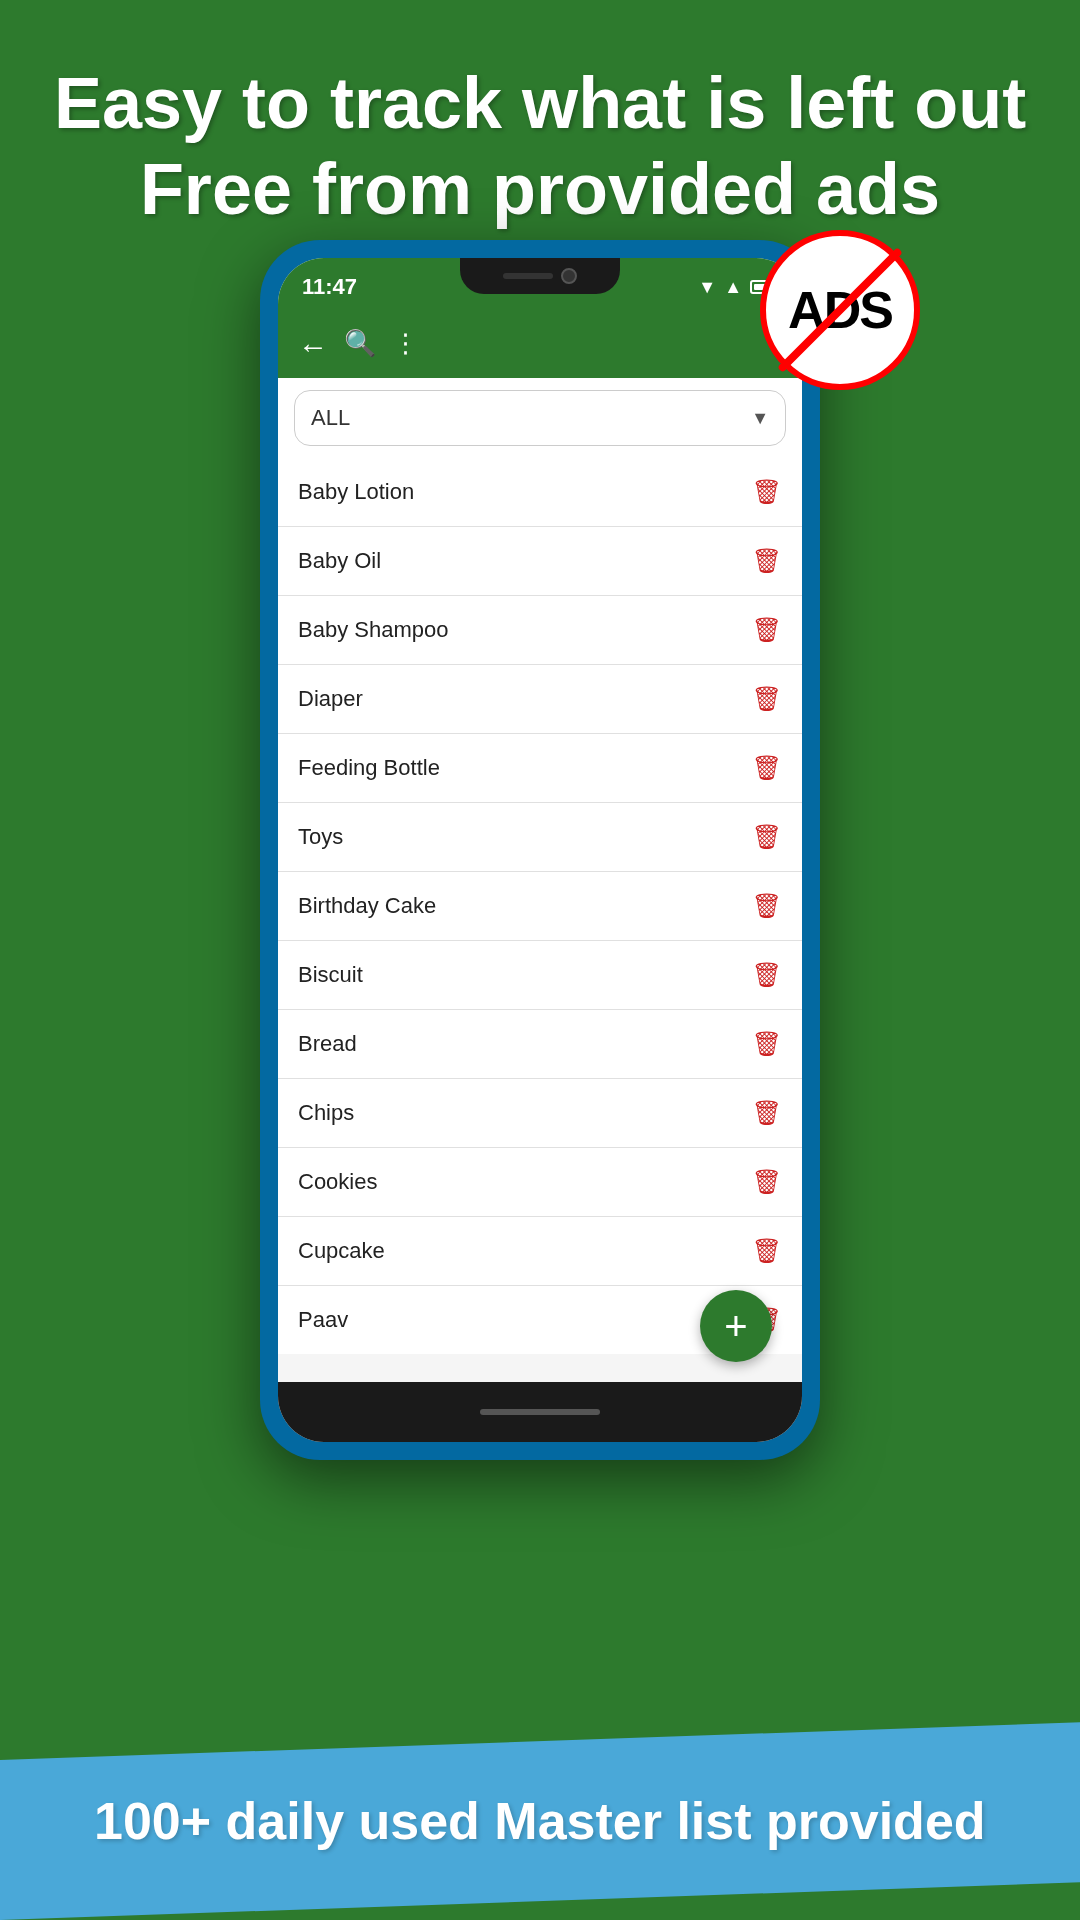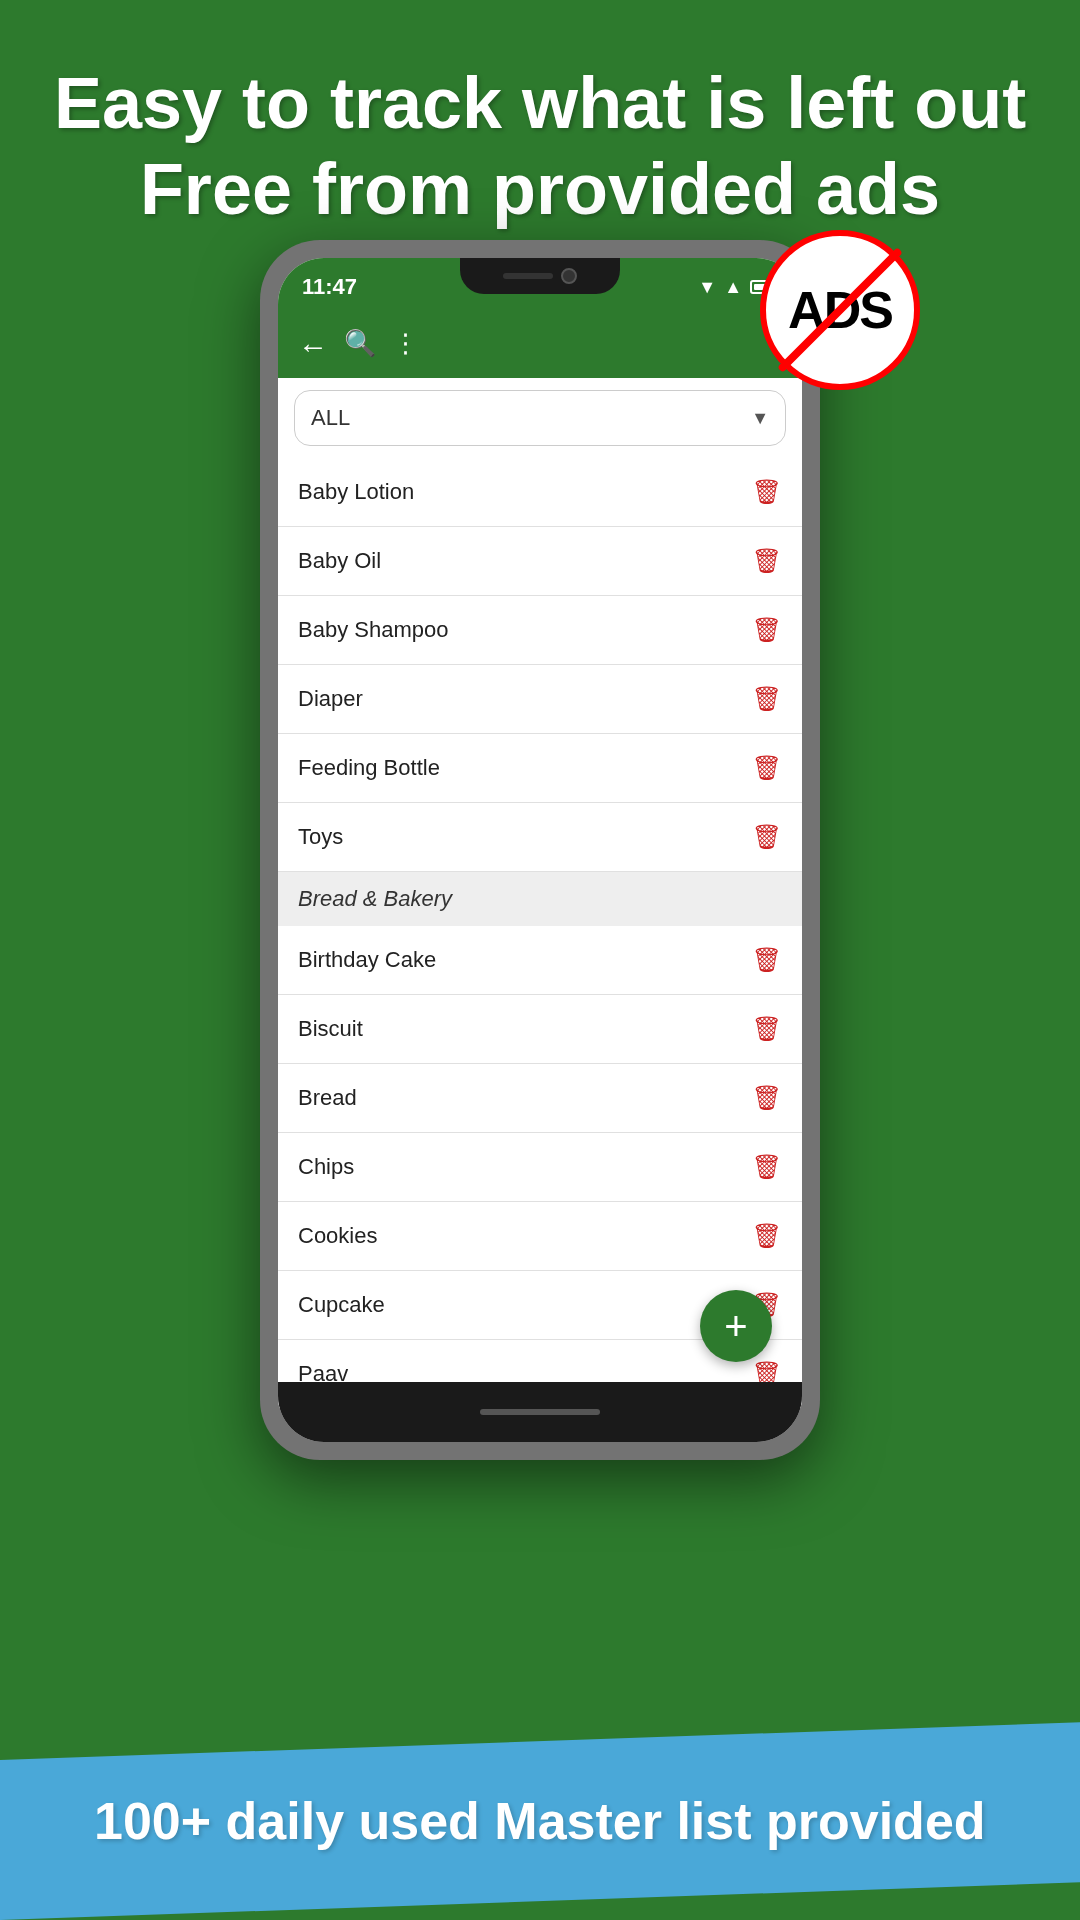--- a/index.html
+++ b/index.html
@@ -68,21 +68,21 @@
       top: 240px;
       left: 50%;
       transform: translateX(-50%);
       width: 560px;
       height: 1280px;
     }
 
     .phone-outer {
       width: 560px;
       height: 1220px;
-      background: #737373;
+      background: #0369a1;
       border-radius: 60px;
       position: relative;
       box-shadow: 0 20px 60px rgba(0,0,0,0.5);
       overflow: hidden;
     }
 
     
     .phone-outer::before {
       content: '';
       position: absolute;
@@ -435,23 +435,20 @@
           </div>
           <div class="list-item">
             <span class="item-name">Feeding Bottle</span>
             <span class="trash-icon">🗑</span>
           </div>
           <div class="list-item">
             <span class="item-name">Toys</span>
             <span class="trash-icon">🗑</span>
           </div>
 
-          <div class="category-header">
-            <span class="category-label">Bread &amp; Bakery</span>
-          </div>
 
           <div class="list-item">
             <span class="item-name">Birthday Cake</span>
             <span class="trash-icon">🗑</span>
           </div>
           <div class="list-item">
             <span class="item-name">Biscuit</span>
             <span class="trash-icon">🗑</span>
           </div>
           <div class="list-item">

